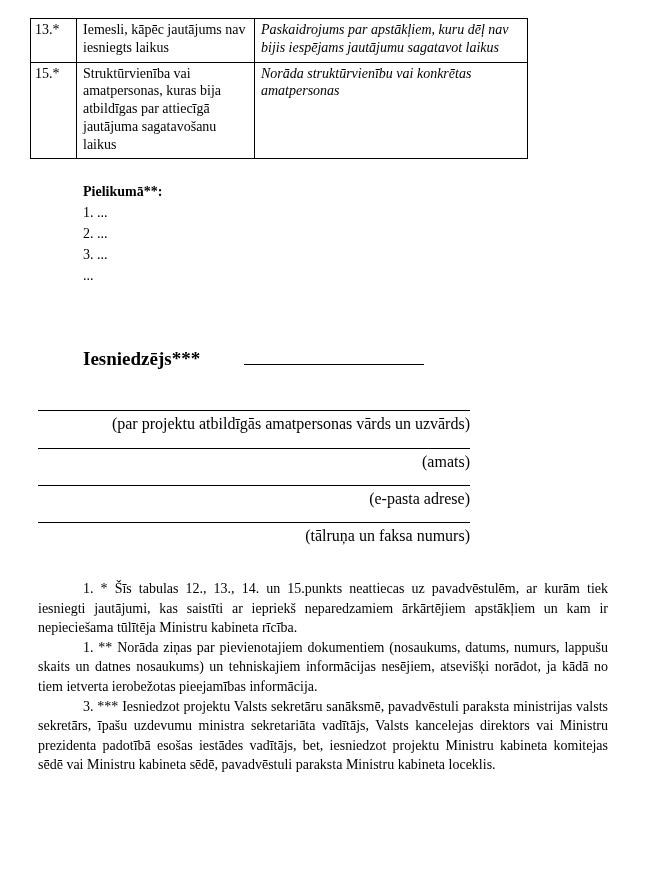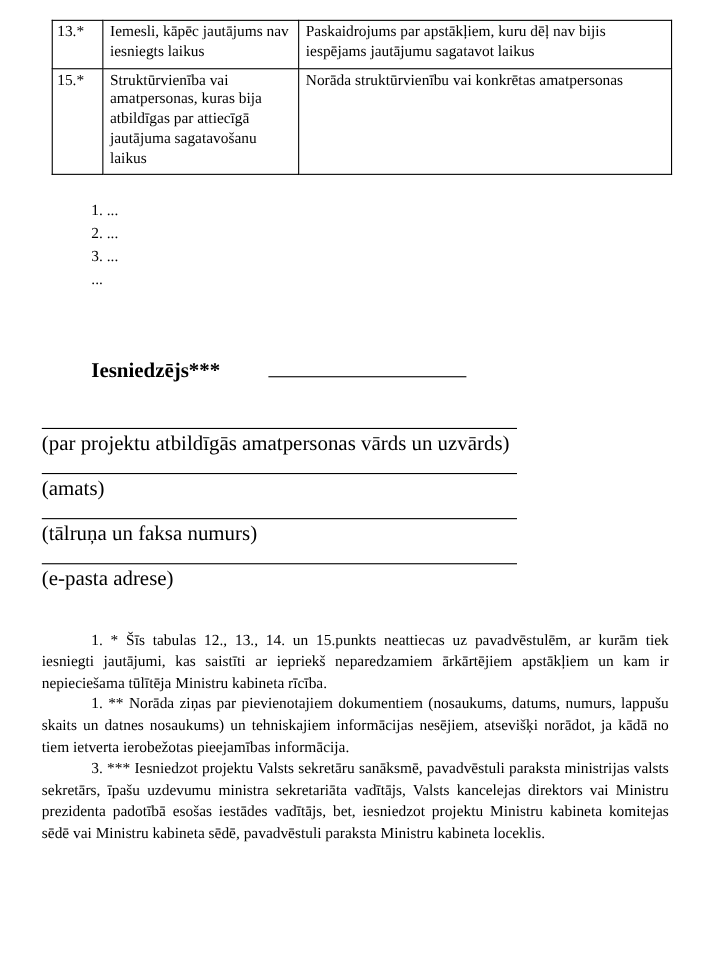--- a/index.html
+++ b/index.html
@@ -15,33 +15,33 @@
     position: relative;
     width: 645px;
     height: 875px;
     padding-top: 18px;
     overflow: hidden;
   }
 
   
   table.form-table {
     border-collapse: collapse;
-    margin-left: 47px;
-    width: 564px;
+    margin-left: 30px;
+    width: 498px;
     table-layout: fixed;
   }
   .form-table td {
     border: 1px solid #000;
     vertical-align: top;
     padding: 2px 6px 5px 6px;
     line-height: 1.27;
   }
   td.col-num { width: 46px; padding-left: 4px; }
   td.col-label { width: 178px; }
-  td.col-value { }
+  td.col-value { font-style: italic; }
 
   
   .attachments { margin: 22px 0 0 83px; }
   .att-title { font-weight: bold; line-height: 21px; }
   .att-item { line-height: 21px; }
 
   
   .submitter { margin: 62px 0 0 83px; white-space: nowrap; }
   .submitter-label { font-weight: bold; font-size: 19px; }
   .sig-line {
@@ -57,22 +57,22 @@
     text-align: center;
     font-size: 13px;
     margin-top: 3px;
   }
 
   
   .fields { margin: 40px 0 0 38px; width: 432px; }
   .field { margin-bottom: 0; }
   .field-line { border-top: 1px solid #000; height: 1px; }
   .field-caption {
-    text-align: left;
-    font-size: 19px;
+    text-align: right;
+    font-size: 16px;
     padding: 3px 0 14px 0;
     line-height: 1.2;
   }
 
   
   .notes {
     margin: 20px 37px 0 38px;
     text-align: justify;
     line-height: 1.4;
     font-size: 14px;
@@ -94,20 +94,21 @@
       </tr>
       <tr>
         <td class="col-num">15.*</td>
         <td class="col-label">Struktūrvienība vai amatpersonas, kuras bija atbildīgas par attiecīgā jautājuma sagatavošanu laikus</td>
         <td class="col-value">Norāda struktūrvienību vai konkrētas amatpersonas</td>
       </tr>
     </tbody>
   </table>
 
   <div class="attachments">
+    <div class="att-title">Pielikumā**:</div>
     <div class="att-item">1. ...</div>
     <div class="att-item">2. ...</div>
     <div class="att-item">3. ...</div>
     <div class="att-item">...</div>
   </div>
 
   <div class="submitter">
     <span class="submitter-label">Iesniedzējs***</span>
     <span class="sig-line"></span>
   </div>
@@ -116,25 +117,25 @@
     <div class="field">
       <div class="field-line"></div>
       <div class="field-caption">(par projektu atbildīgās amatpersonas vārds un uzvārds)</div>
     </div>
     <div class="field">
       <div class="field-line"></div>
       <div class="field-caption">(amats)</div>
     </div>
     <div class="field">
       <div class="field-line"></div>
-      <div class="field-caption">(tālruņa un faksa numurs)</div>
+      <div class="field-caption">(e-pasta adrese)</div>
     </div>
     <div class="field">
       <div class="field-line"></div>
-      <div class="field-caption">(e-pasta adrese)</div>
+      <div class="field-caption">(tālruņa un faksa numurs)</div>
     </div>
   </div>
 
   <div class="notes">
     <p class="note">1. * Šīs tabulas 12., 13., 14. un 15.punkts neattiecas uz pavadvēstulēm, ar kurām tiek iesniegti jautājumi, kas saistīti ar iepriekš neparedzamiem ārkārtējiem apstākļiem un kam ir nepieciešama tūlītēja Ministru kabineta rīcība.</p>
     <p class="note">1. ** Norāda ziņas par pievienotajiem dokumentiem (nosaukums, datums, numurs, lappušu skaits un datnes nosaukums) un tehniskajiem informācijas nesējiem, atsevišķi norādot, ja kādā no tiem ietverta ierobežotas pieejamības informācija.</p>
     <p class="note">3. *** Iesniedzot projektu Valsts sekretāru sanāksmē, pavadvēstuli paraksta ministrijas valsts sekretārs, īpašu uzdevumu ministra sekretariāta vadītājs, Valsts kancelejas direktors vai Ministru prezidenta padotībā esošas iestādes vadītājs, bet, iesniedzot projektu Ministru kabineta komitejas sēdē vai Ministru kabineta sēdē, pavadvēstuli paraksta Ministru kabineta loceklis.</p>
 
   </div>
 

